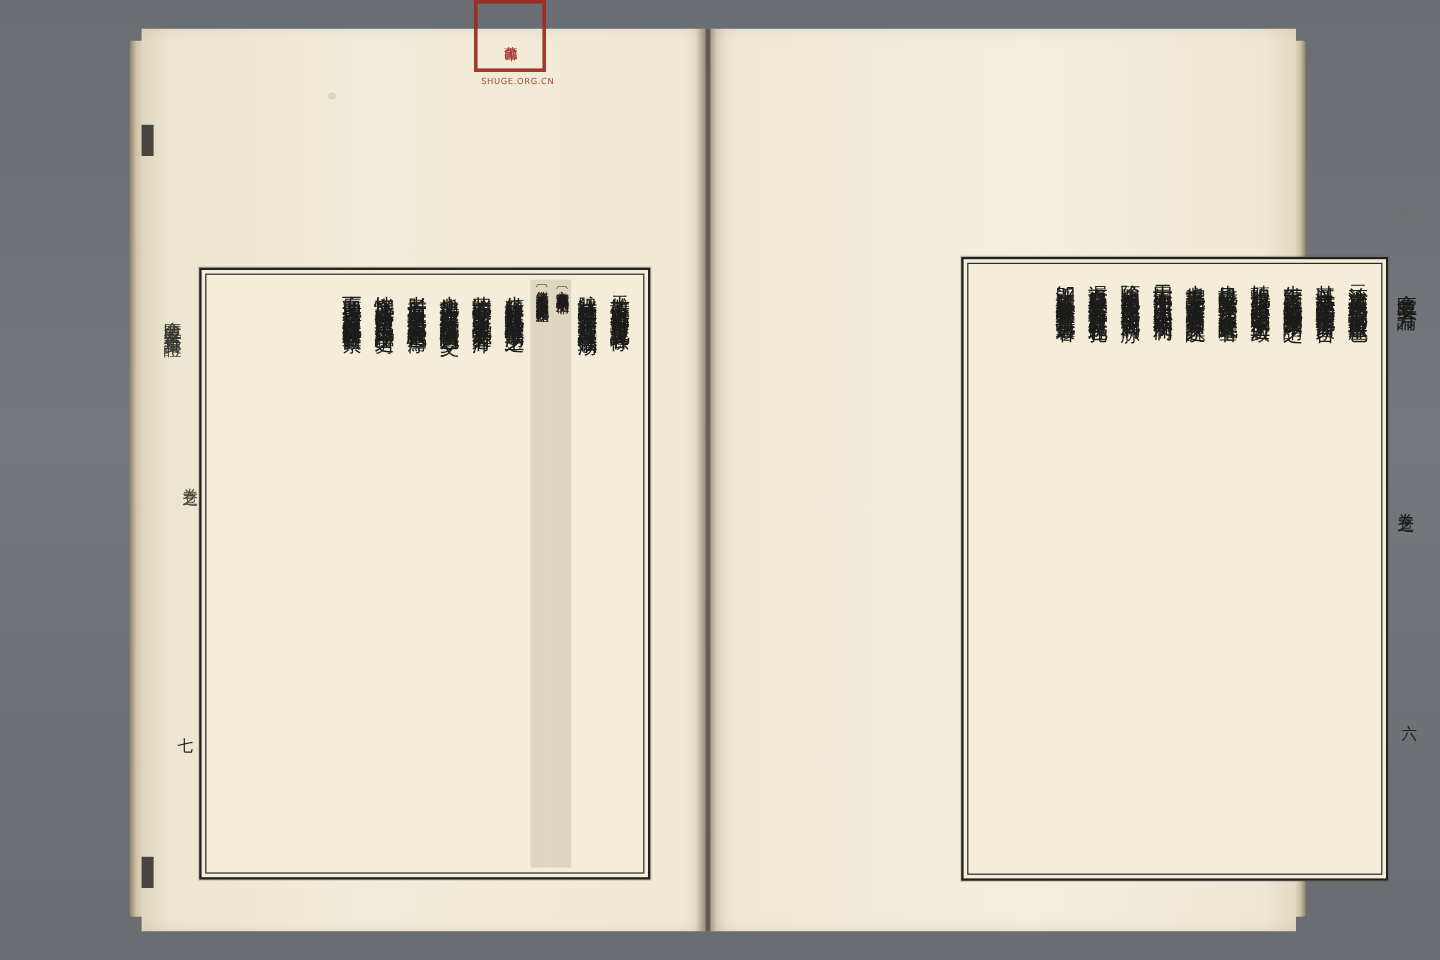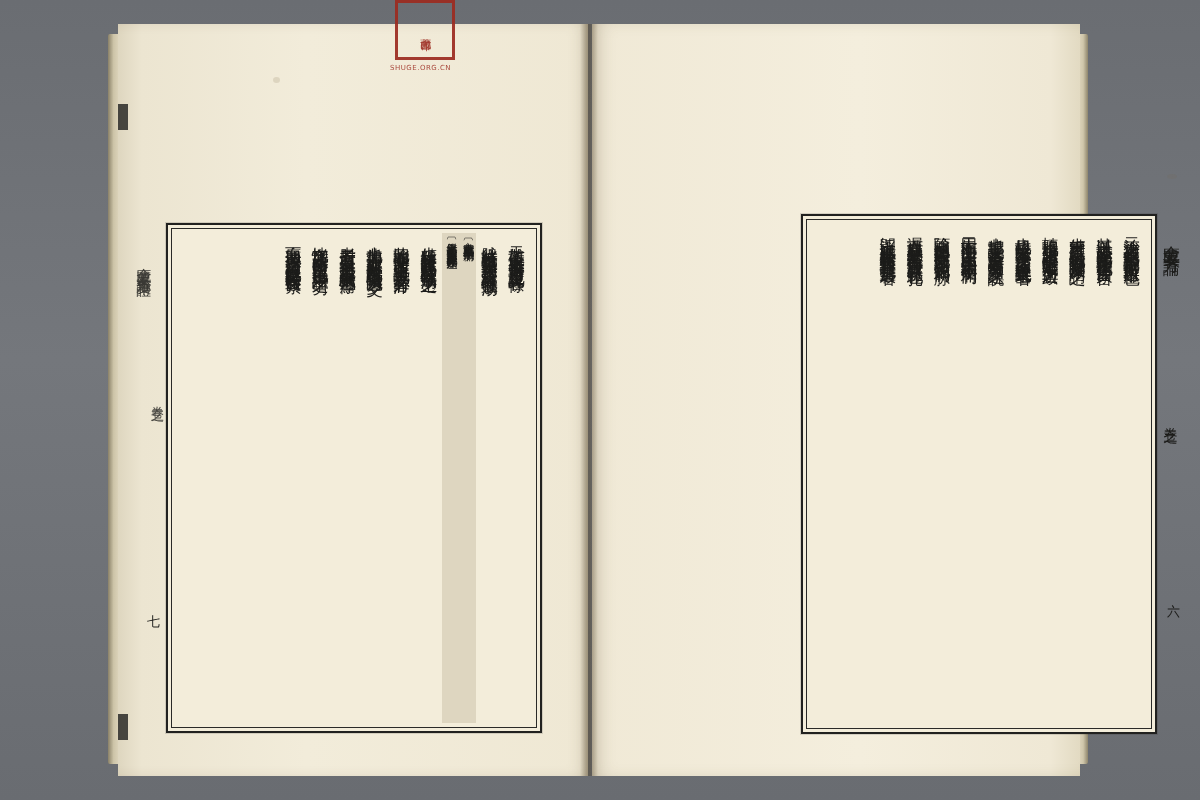--- a/index.html
+++ b/index.html
@@ -211,21 +211,21 @@
     letter-spacing: 1px;
     opacity: .92;
     writing-mode: vertical-rl;
     text-orientation: upright;
   }
   .seal-sub {
     position: absolute;
     left: 390px;
     top: 64px;
     width: 72px;
-    text-align: left;
+    text-align: right;
     color: #9c2b20;
     font-size: 7px;
     letter-spacing: .5px;
     font-family: "DejaVu Sans", sans-serif;
     opacity: .85;
   }
 
   
   .stain {
     position: absolute;

